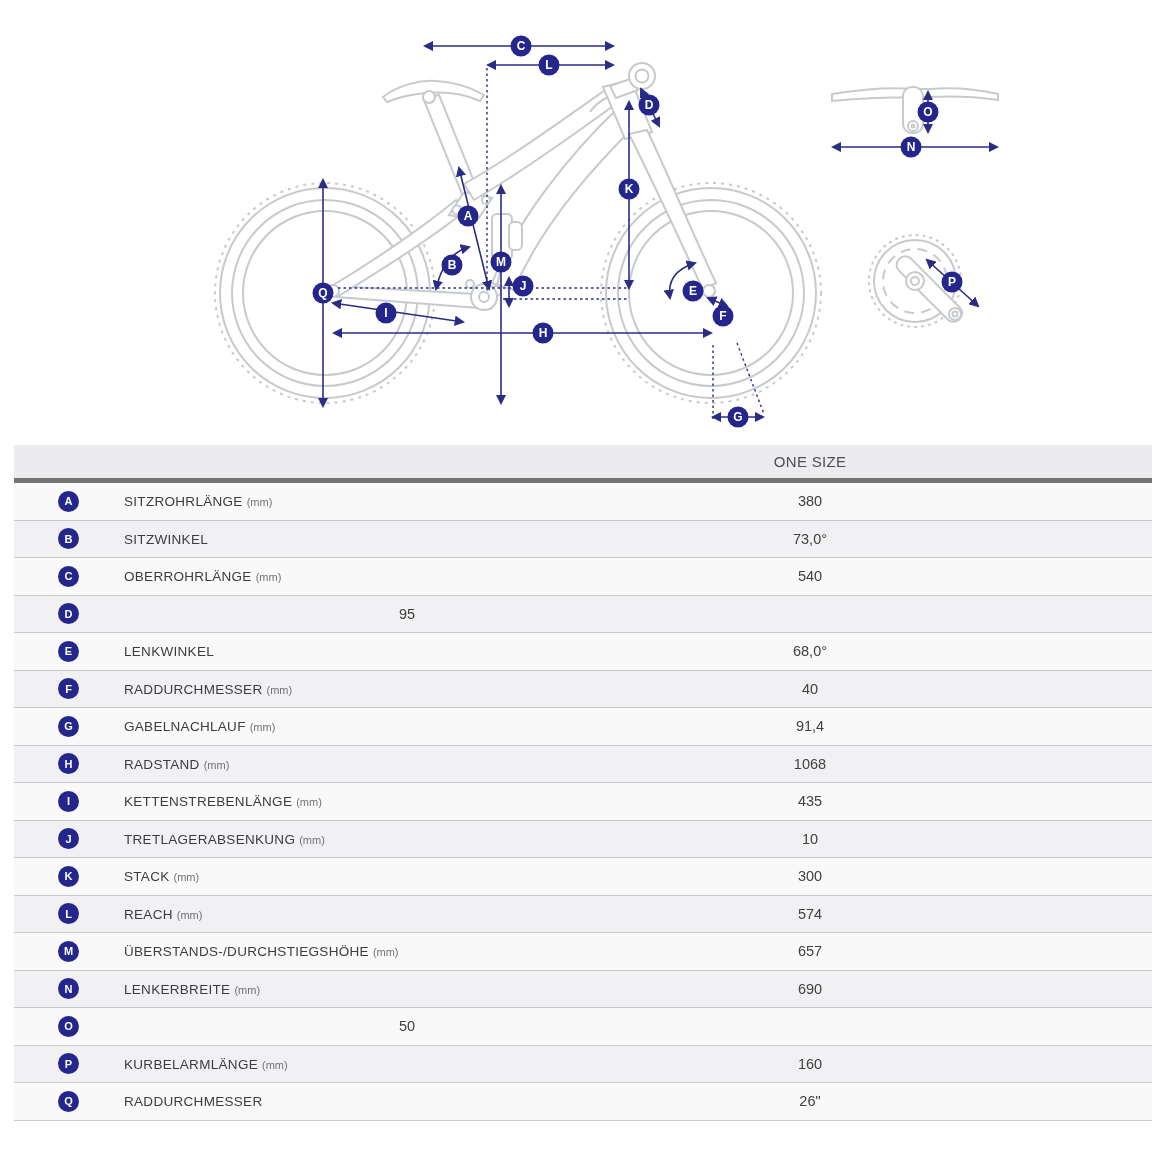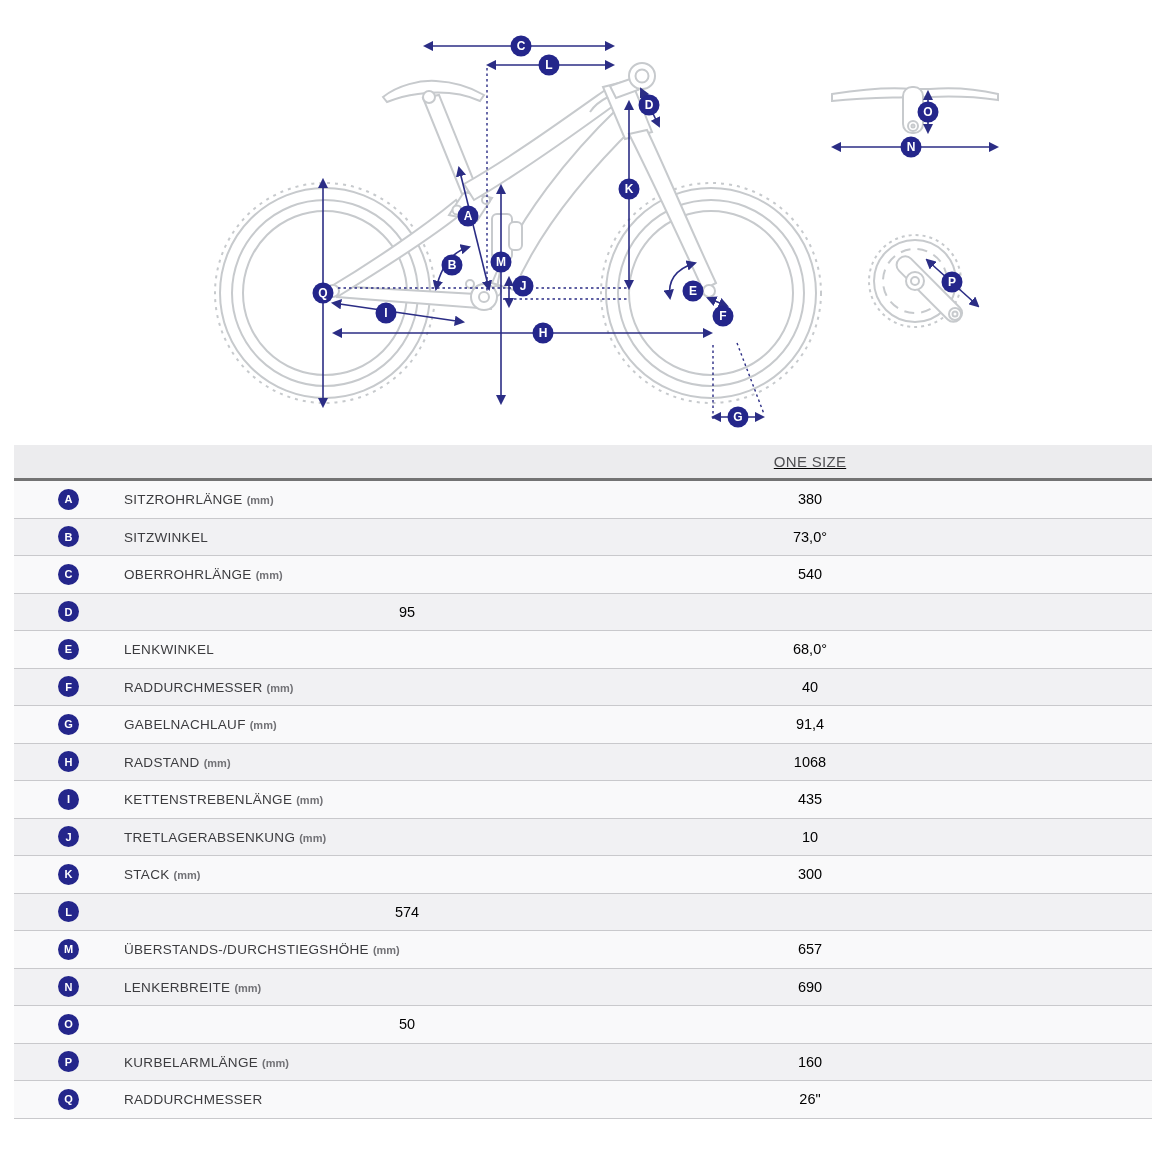--- a/index.html
+++ b/index.html
@@ -12,34 +12,34 @@
   .frw  {fill:#ffffff;stroke:#c7cacd;stroke-width:2;}
   .dim  {fill:none;stroke:#2b2d85;stroke-width:1.6;marker-start:url(#ah);marker-end:url(#ah);}
   .dote {fill:none;stroke:#2b2d85;stroke-width:1.4;stroke-dasharray:2.5 3;}
   .bdg  {fill:#24268b;}
   .bdgt {fill:#ffffff;font-weight:bold;font-size:12px;text-anchor:middle;
          font-family:"Liberation Sans",sans-serif;}
 
   
   .geo-table{margin:0 14px;width:1138px;}
   .thead{display:grid;grid-template-columns:110px 566px 240px 1fr;align-items:center;
-         height:33px;background:#ececee;border-bottom:3px solid #737373;text-decoration:underline;}
+         height:33px;background:#ececee;border-bottom:5px solid #737373;}
   .th{grid-column:3;text-align:center;font-size:15px;color:#4f4f52;letter-spacing:.3px;}
   .row{display:grid;grid-template-columns:110px 566px 240px 1fr;align-items:center;
        height:36.5px;border-bottom:1px solid #c9c9cc;}
   .tbody .row:nth-child(odd){background:#f9f9fa;}
   .tbody .row:nth-child(even){background:#f1f1f3;}
   .cell-badge{display:flex;justify-content:flex-start;}
   .badge{width:21px;height:21px;border-radius:50%;background:#24268b;color:#fff;
          font-size:11px;font-weight:bold;display:flex;align-items:center;
          justify-content:center;margin-left:44px;}
   .cell-label{white-space:nowrap;overflow:hidden;}
   .lbl{font-weight:normal;font-size:13.5px;color:#3c3c3f;letter-spacing:.3px;}
-  .unit{font-weight:bold;font-size:11px;color:#727276;margin-left:4px;}
-  .cell-value{text-align:center;font-size:14.5px;color:#000000;}
+  .unit{font-weight:normal;font-size:11px;color:#727276;margin-left:4px;}
+  .cell-value{text-align:center;font-size:14.5px;color:#404040;}
 </style>
 </head>
 <body>
 
 <div class="diagram-wrap">
 <svg width="1166" height="445" viewBox="0 0 1166 445">
   <defs>
     <marker id="ah" viewBox="0 0 10 10" refX="8" refY="5" markerWidth="6.5" markerHeight="6.5" orient="auto-start-reverse">
       <path d="M0,0 L10,5 L0,10 z" fill="#2b2d85"></path>
     </marker>
@@ -294,20 +294,21 @@
       <div class="cell-badge">
           <span class="badge">K</span>
         </div>
       <div class="cell-label"><span class="lbl">STACK</span><span class="unit">(mm)</span></div>
       <div class="cell-value">300</div>
     </div>
     <div class="row">
       <div class="cell-badge">
           <span class="badge">L</span>
         </div>
+      <div class="cell-label"><span class="lbl">REACH</span><span class="unit">(mm)</span></div>
       <div class="cell-value">574</div>
     </div>
     <div class="row">
       <div class="cell-badge">
           <span class="badge">M</span>
         </div>
       <div class="cell-label"><span class="lbl">ÜBERSTANDS-/DURCHSTIEGSHÖHE</span><span class="unit">(mm)</span></div>
       <div class="cell-value">657</div>
     </div>
     <div class="row">

